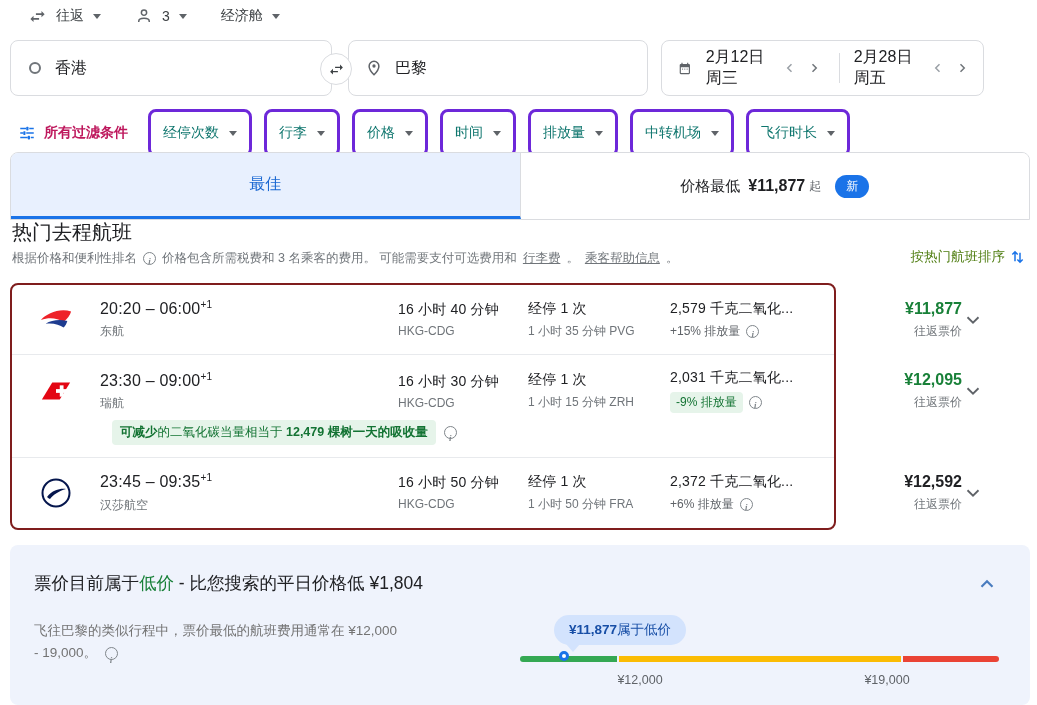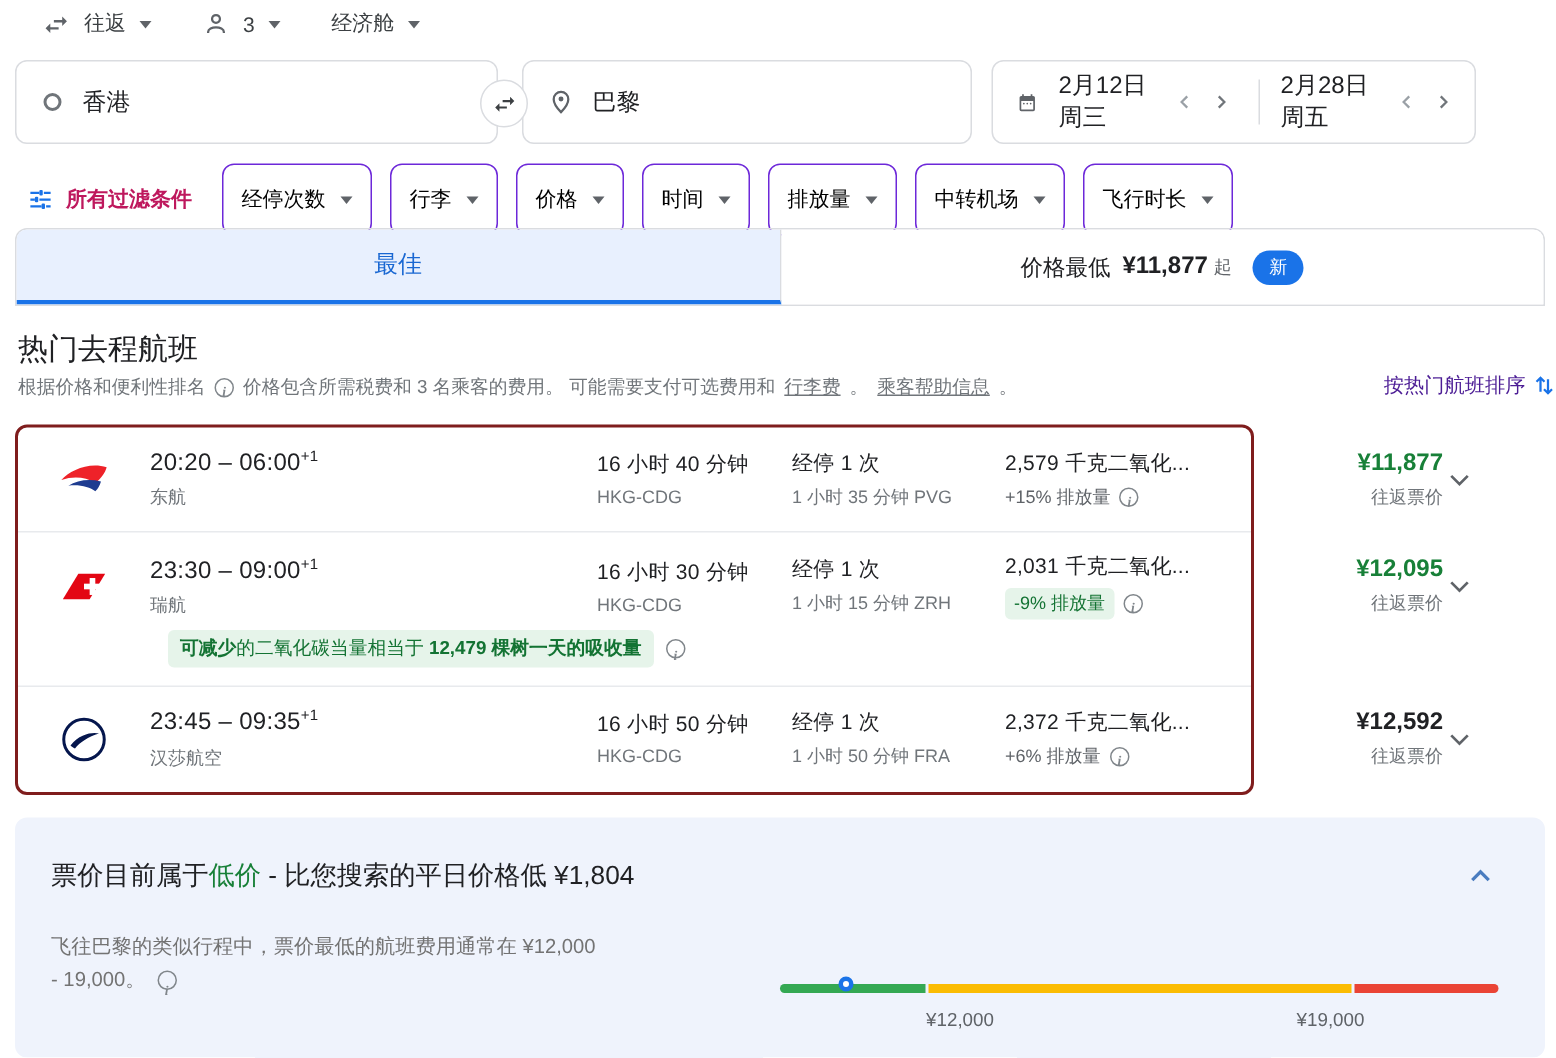--- a/index.html
+++ b/index.html
@@ -23,36 +23,36 @@
   .circle-ic { width:12px; height:12px; border:2px solid #70757a; border-radius:50%; flex:none; }
   .swap-btn { position:absolute; left:320px; top:53px; width:32px; height:32px; border:1px solid #dadce0; border-radius:50%; background:#fff; display:flex; align-items:center; justify-content:center; z-index:2; cursor:pointer; }
   .box-dates { left:661px; width:323px; padding:0 10px 0 16px; gap:8px; }
   .date-nav { display:flex; align-items:center; gap:2px; }
   .dsep { width:1px; height:30px; background:#dadce0; margin:0 6px; }
   .navbtn { width:22px; height:22px; display:flex; align-items:center; justify-content:center; cursor:pointer; }
 
   
   .filters { position:absolute; top:109px; left:18px; display:flex; align-items:center; gap:12px; font-size:14px; }
   .all-filters { display:flex; align-items:center; gap:8px; color:#be185d; font-weight:bold; cursor:pointer; margin-right:8px; }
-  .chip { display:flex; align-items:center; gap:10px; border:1px solid #6d28d9; border-radius:8px; padding:0 12px; height:48px; color:#000000; background:#fff; cursor:pointer; }
-
-  
-  .tabs { position:absolute; top:152px; left:10px; width:1020px; height:52px; display:flex; border:1px solid #dadce0; border-radius:8px 8px 0 0; overflow:hidden; }
+  .chip { display:flex; align-items:center; gap:10px; border:3px solid #6d28d9; border-radius:8px; padding:0 12px; height:48px; color:#0f766e; background:#fff; cursor:pointer; }
+
+  
+  .tabs { position:absolute; top:152px; left:10px; width:1020px; height:68px; display:flex; border:1px solid #dadce0; border-radius:8px 8px 0 0; overflow:hidden; }
   .tab { flex:1; display:flex; align-items:center; justify-content:center; gap:8px; cursor:pointer; }
   .tab-best { background:#e8f0fe; border-right:1px solid #dadce0; border-bottom:3px solid #1a73e8; color:#1967d2; font-size:16px; }
   .tab-low { background:#fff; font-size:15px; color:#202124; }
   .tab-low .price { font-weight:bold; font-size:16px; }
   .tab-low .qi { font-size:12px; color:#5f6368; margin-left:-4px; }
   .badge { background:#1a73e8; color:#fff; font-size:12px; padding:3px 11px; border-radius:12px; margin-left:6px; }
 
   
   .sec-title { position:absolute; top:219px; left:12px; font-size:20px; color:#202124; }
   .sec-sub { position:absolute; top:250px; left:12px; display:flex; align-items:center; gap:6px; font-size:12.5px; color:#70757a; }
   .sec-sub .lnk { text-decoration:underline; cursor:pointer; }
-  .sort-link { position:absolute; top:248px; right:0; display:flex; align-items:center; gap:5px; font-size:13.5px; color:#4c1d95; cursor:pointer; }
+  .sort-link { position:absolute; top:248px; right:12px; display:flex; align-items:center; gap:5px; font-size:13.5px; color:#4d7c0f; cursor:pointer; }
 
   
   .flight-card { position:absolute; top:283px; left:10px; width:826px; border:2px solid #7f1d1d; border-radius:8px; background:#fff; }
   .frow { position:relative; display:grid; grid-template-columns:88px 298px 130px 142px 196px 96px 1fr; align-items:center; padding:14px 0; cursor:pointer; }
   .frow + .frow { border-top:1px solid #e8eaed; }
   .frow.banner-row { padding-bottom:44px; }
   .logo { display:flex; align-items:center; justify-content:center; }
   .t-main { font-size:16px; color:#202124; letter-spacing:.2px; }
   .t-main sup { font-size:10px; color:#202124; }
   .t-sub { font-size:12px; color:#70757a; margin-top:5px; }
@@ -357,20 +357,23 @@
   <div class="ins-collapse">
     <svg width="22" height="22" viewBox="0 0 24 24">
         <path fill="none" stroke="#4a7cbf" stroke-width="2.4" d="M6 15l6-6 6 6"></path>
       </svg>
   </div>
   <div class="ins-body">
     <div>飞往巴黎的类似行程中，票价最低的航班费用通常在 ¥12,000</div>
     <div><span>- 19,000。</span>&nbsp;&nbsp;<span class="info"></span></div>
   </div>
   <div class="slider">
+    <div class="bubble">
+      <b>¥11,877</b><span>属于低价</span>
+    </div>
     <div class="track-seg seg-green"></div>
     <div class="track-seg seg-yellow"></div>
     <div class="track-seg seg-red"></div>
     <div class="marker"></div>
     <div class="range-label lab-low">¥12,000</div>
     <div class="range-label lab-high">¥19,000</div>
   </div>
 </div>
 
 </body></html>

